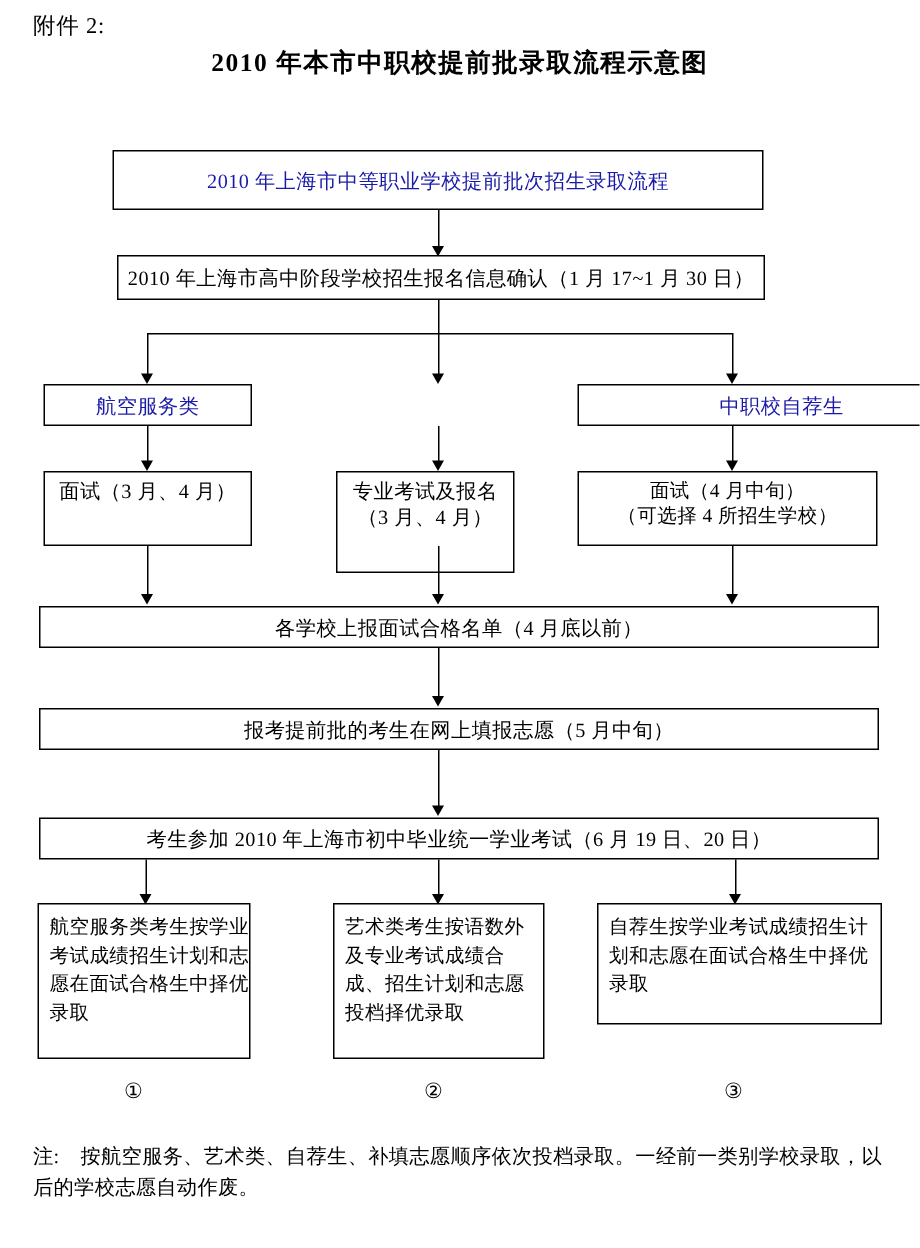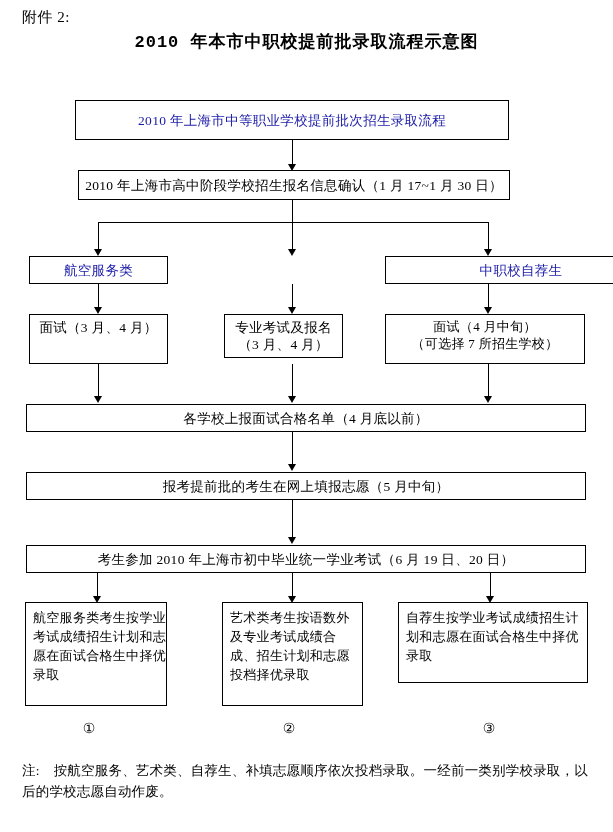--- a/index.html
+++ b/index.html
@@ -21,21 +21,20 @@
     letter-spacing:0.5px;
     white-space:nowrap;
   }
   .doc-title{
     left:0;top:30px;width:613px;
     text-align:center;
     font-size:17px;
     font-weight:bold;
     letter-spacing:1px;
     white-space:nowrap;
-    font-family:Liberation Mono, monospace;
   }
 
   
   .box{
     border:1px solid #000000;
     background:#ffffff;
     display:flex;
     justify-content:flex-start;
     font-size:13.5px;
     line-height:17px;
@@ -131,31 +130,31 @@
   <div class="abs vline" style="left:292px;top:284px;height:24px;"></div>
   <div class="abs arrow" style="left:288px;top:307px;"></div>
 
   <div class="abs vline" style="left:488px;top:284px;height:24px;"></div>
   <div class="abs arrow" style="left:484px;top:307px;"></div>
 
   <div class="abs box top-v" style="left:29px;top:314px;width:139px;height:50px;">
     <span class="inner">面试（3 月、4 月）</span>
   </div>
 
-  <div class="abs box top-v" style="left:224px;top:314px;width:119px;height:44px;">
+  <div class="abs box top-v" style="left:224px;top:314px;width:119px;height:68px;">
     <div class="inner">
       <div>专业考试及报名</div>
       <div>（3 月、4 月）</div>
     </div>
   </div>
 
   <div class="abs box top-v small" style="left:385px;top:314px;width:200px;height:50px;">
     <div class="inner">
       <div>面试（4 月中旬）</div>
-      <div>（可选择 7 所招生学校）</div>
+      <div>（可选择 4 所招生学校）</div>
     </div>
   </div>
 
   <div class="abs vline" style="left:98px;top:364px;height:33px;"></div>
   <div class="abs arrow" style="left:94px;top:396px;"></div>
 
   <div class="abs vline" style="left:292px;top:364px;height:33px;"></div>
   <div class="abs arrow" style="left:288px;top:396px;"></div>
 
   <div class="abs vline" style="left:488px;top:364px;height:33px;"></div>

